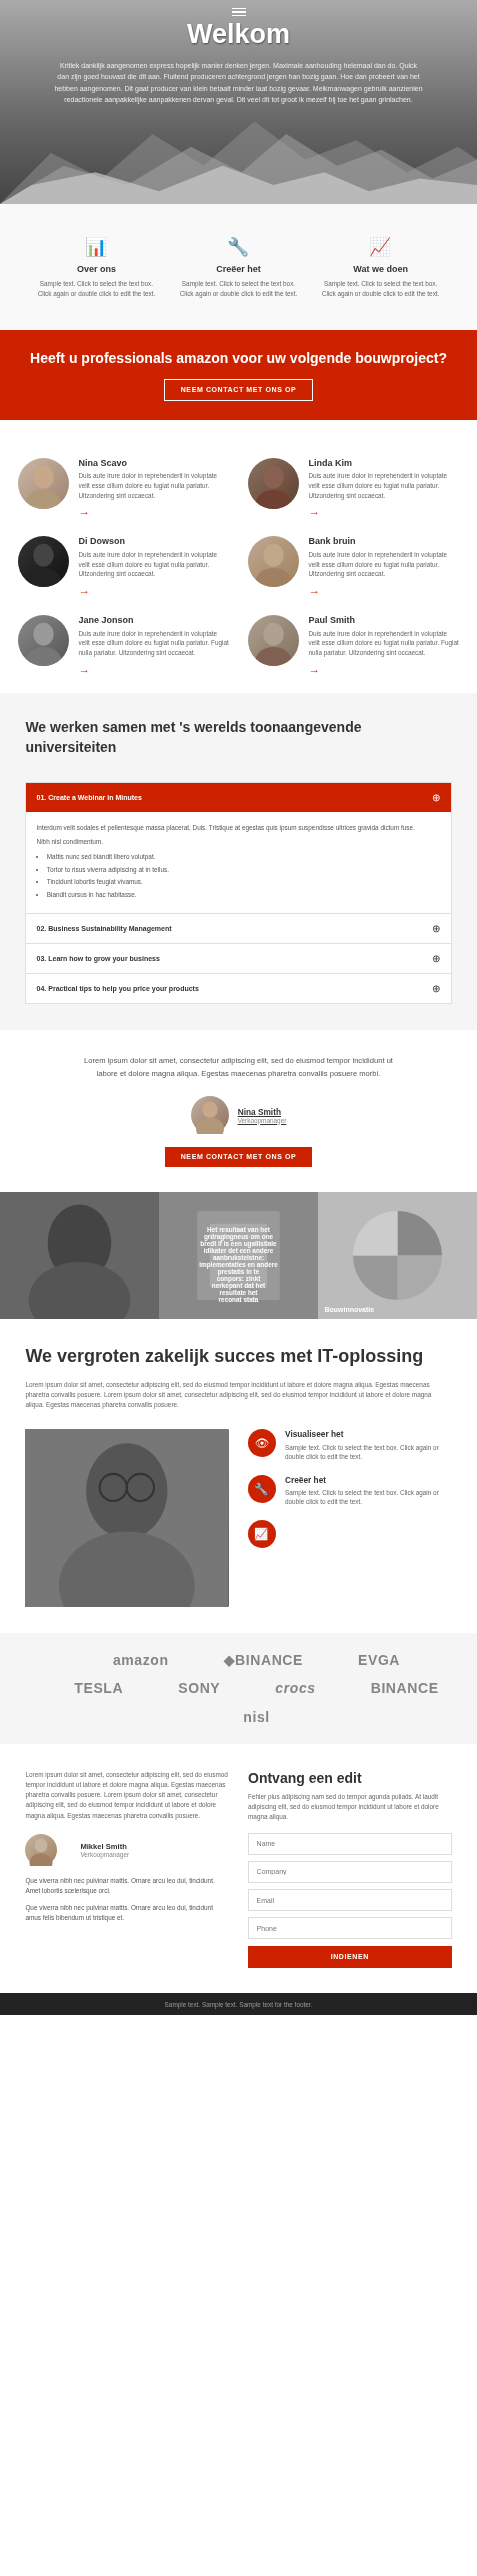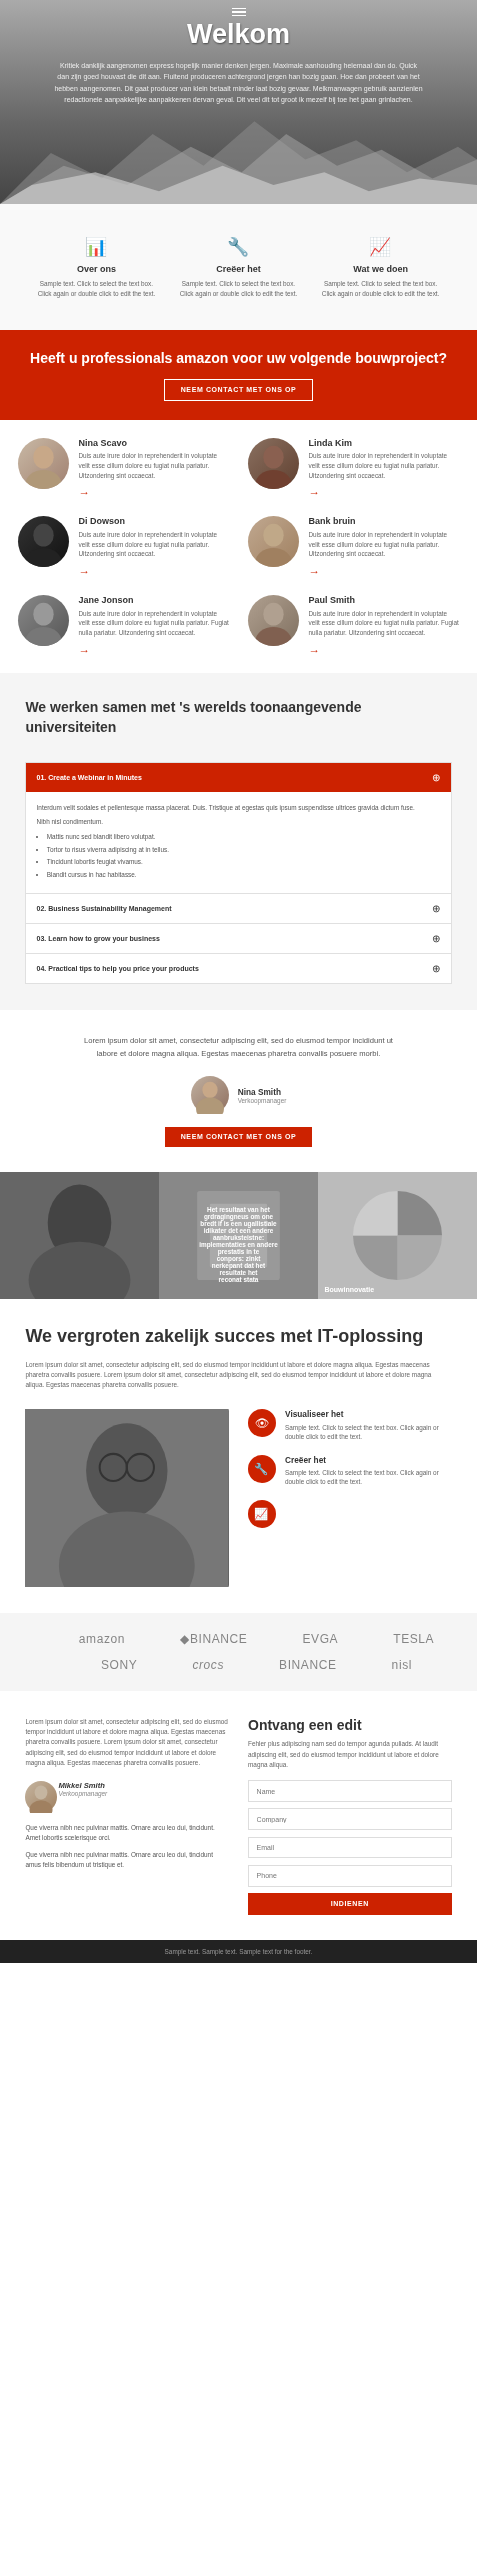--- a/index.html
+++ b/index.html
@@ -41,21 +41,21 @@
     .accordion-header.active { background: #cc2200; color: #fff; }
     .accordion-label { font-weight: bold; }
     .accordion-icon { font-size: 10.2px; }
     .accordion-content { padding: 10.2px; font-size: 6.4px; color: #555; line-height: 1.6; background: #fff; }
     .accordion-content ul { margin-left: 10.2px; margin-top: 5.1px; }
     .accordion-content ul li { margin-bottom: 2.5px; }
 
     
     .testimonial-section { padding: 25.4px; background: #fff; text-align: center; }
     .testimonial-text { font-size: 7.6px; color: #555; max-width: 318px; margin: 0 auto 15.3px; line-height: 1.7; }
-    .testimonial-person { display: flex; align-items: center; justify-content: center; gap: 9px; margin-bottom: 12.7px; }
+    .testimonial-person { display: flex; align-items: center; justify-content: center; gap: 9px; margin-bottom: 12.7px; text-decoration: underline; }
     .testimonial-avatar { width: 38px; height: 38px; border-radius: 50%; background: #bbb; flex-shrink: 0; }
     .testimonial-name { font-size: 8.3px; font-weight: bold; text-align: left; }
     .testimonial-role { font-size: 6.4px; color: #888; text-align: left; }
     .testimonial-btn { display: inline-block; background: #cc2200; color: #fff; padding: 6.4px 15.3px; font-size: 7px; letter-spacing: 0.6px; cursor: pointer; font-weight: bold; border: none; }
 
     
     .images-row { display: flex; width: 100%; height: 127px; }
     .images-row .img-cell { flex: 1; background: #999; overflow: hidden; position: relative; }
     .img-cell-1 { background: linear-gradient(135deg, #555 0%, #333 100%); }
     .img-cell-2 { background: linear-gradient(135deg, #888 0%, #666 100%); }
@@ -71,30 +71,30 @@
     .it-right { flex: 1; display: flex; flex-direction: column; gap: 12.7px; }
     .it-person-img { width: 100%; height: 178px; background: linear-gradient(180deg, #777 0%, #444 100%); border-radius: 2.5px; }
     .it-feature { display: flex; align-items: flex-start; gap: 9px; }
     .it-feature-icon { width: 28px; height: 28px; border-radius: 50%; background: #cc2200; display: flex; align-items: center; justify-content: center; color: #fff; font-size: 11.5px; flex-shrink: 0; }
     .it-feature-title { font-size: 8.3px; font-weight: bold; margin-bottom: 3.2px; }
     .it-feature-text { font-size: 6.4px; color: #666; line-height: 1.5; }
 
     
     .brands-section { background: #f5f5f5; padding: 19px 25.4px; }
     .brands-row { display: flex; justify-content: center; align-items: center; flex-wrap: wrap; gap: 12.7px 19px; }
-    .brand-logo { font-size: 12px; font-weight: normal; color: #555; letter-spacing: 0.6px; opacity: 0.7; padding-left: 36px; }
+    .brand-logo { font-size: 14px; font-weight: bold; color: #555; letter-spacing: 0.6px; opacity: 0.7; padding-left: 36px; }
 
     
     .demo-section { padding: 25.4px; background: #fff; }
     .demo-inner { display: flex; gap: 19px; }
     .demo-left { flex: 1; }
     .demo-right { flex: 1; }
     .demo-right h2 { font-size: 14px; font-weight: bold; margin-bottom: 6.4px; }
     .demo-right p { font-size: 6.4px; color: #666; line-height: 1.6; margin-bottom: 12.7px; }
-    .demo-person { display: flex; align-items: flex-start; gap: 1px; margin-bottom: 10.2px; font-style: italic; }
+    .demo-person { display: flex; align-items: center; gap: 23px; margin-bottom: 10.2px; }
     .demo-avatar { width: 32px; height: 32px; border-radius: 50%; background: #bbb; flex-shrink: 0; }
     .demo-person-name { font-size: 7.6px; font-weight: bold; }
     .demo-person-role { font-size: 6.4px; color: #888; }
     .demo-quote { font-size: 6.4px; color: #555; line-height: 1.6; margin-bottom: 6.4px; }
     .form-field { width: 100%; border: 0.6px solid #ddd; padding: 6.4px 7.6px; font-size: 7px; margin-bottom: 6.4px; outline: none; color: #999; }
     .form-submit { width: 100%; background: #cc2200; color: #fff; border: none; padding: 7.6px; font-size: 7px; font-weight: bold; letter-spacing: 0.6px; cursor: pointer; }
 
     
     .footer { background: #222; color: #999; text-align: center; padding: 7.6px; font-size: 6.4px; }
 
@@ -148,21 +148,21 @@
     <div class="card-title">Wat we doen</div>
     <div class="card-text">Sample text. Click to select the text box. Click again or double click to edit the text.</div>
   </div>
 </section>
 
 <section class="cta-banner">
   <h2>Heeft u professionals amazon voor uw volgende bouwproject?</h2>
   <button class="cta-btn">NEEM CONTACT MET ONS OP</button>
 </section>
 
-<section style="padding:18px; background:#fff;">
+<section style="padding:18px; background:#fff;margin-top:20px;">
   <div class="team-grid">
 
     <div class="team-member">
       <div class="team-avatar av-nina">
         <svg width="51" height="51" viewBox="0 0 80 80">
             <ellipse cx="40" cy="30" rx="16" ry="18" fill="#c8a888"></ellipse>
             <ellipse cx="40" cy="72" rx="28" ry="22" fill="#b09878"></ellipse>
           </svg>
       </div>
       <div class="team-info">

